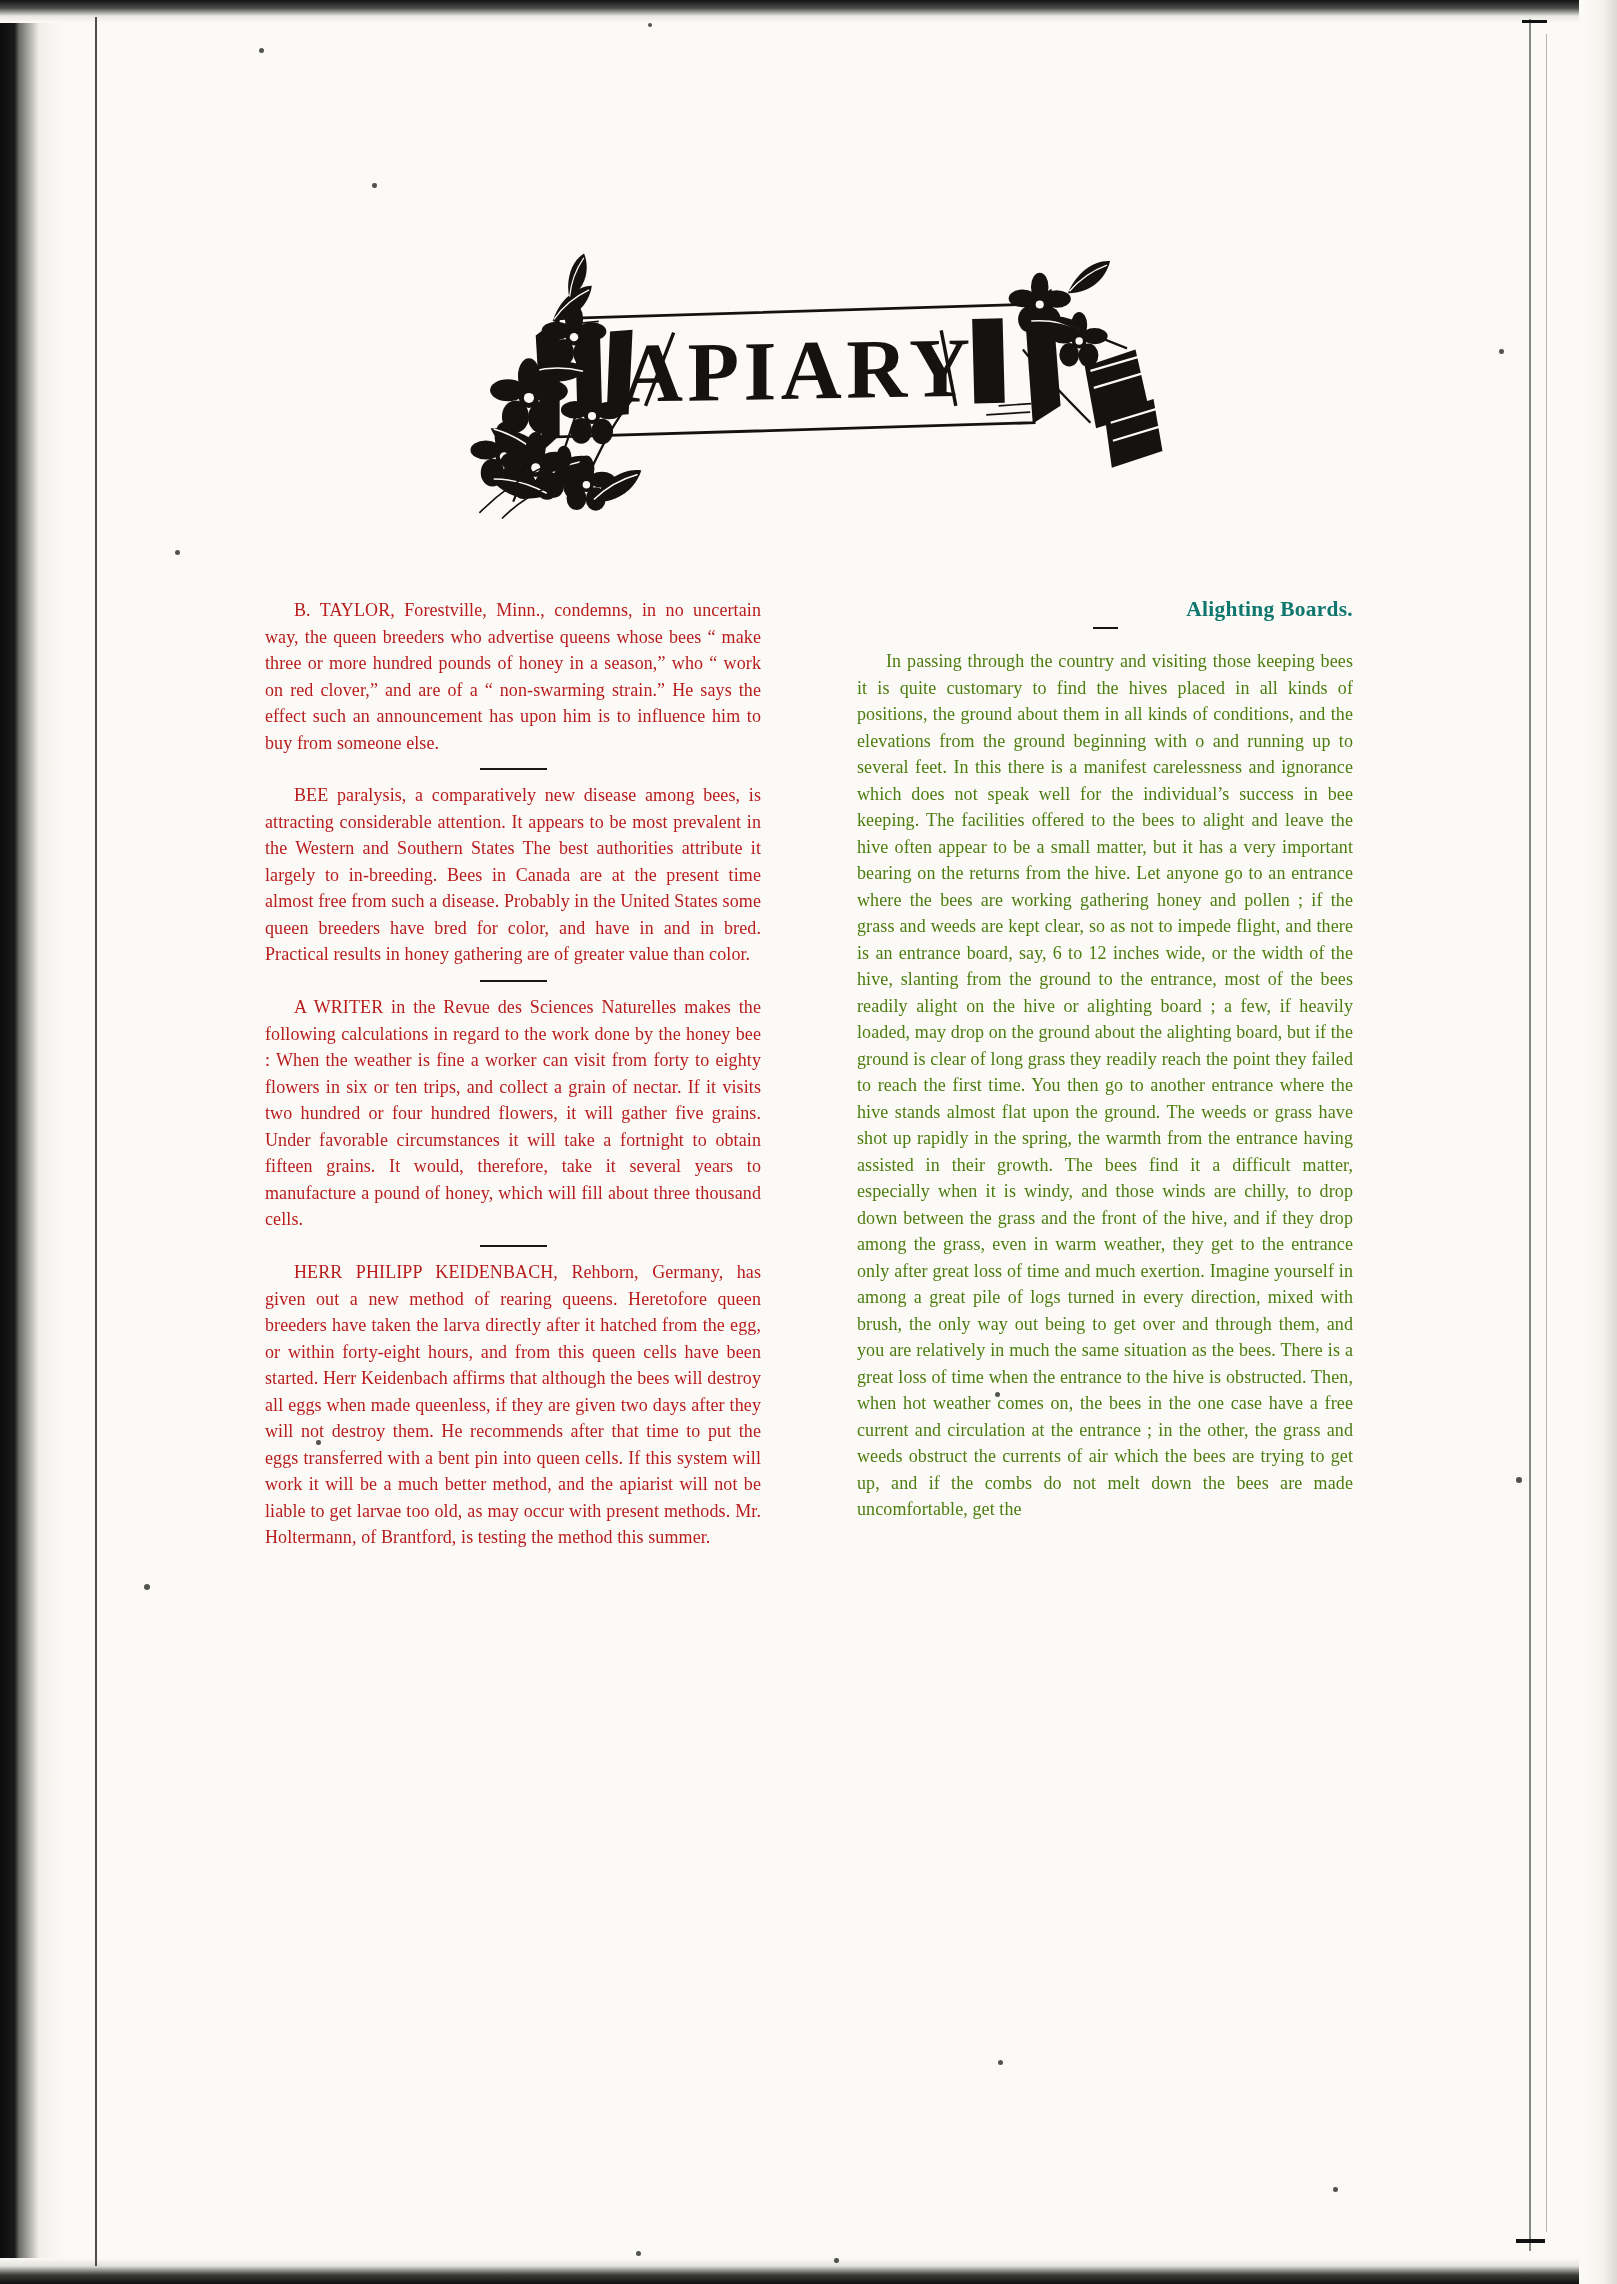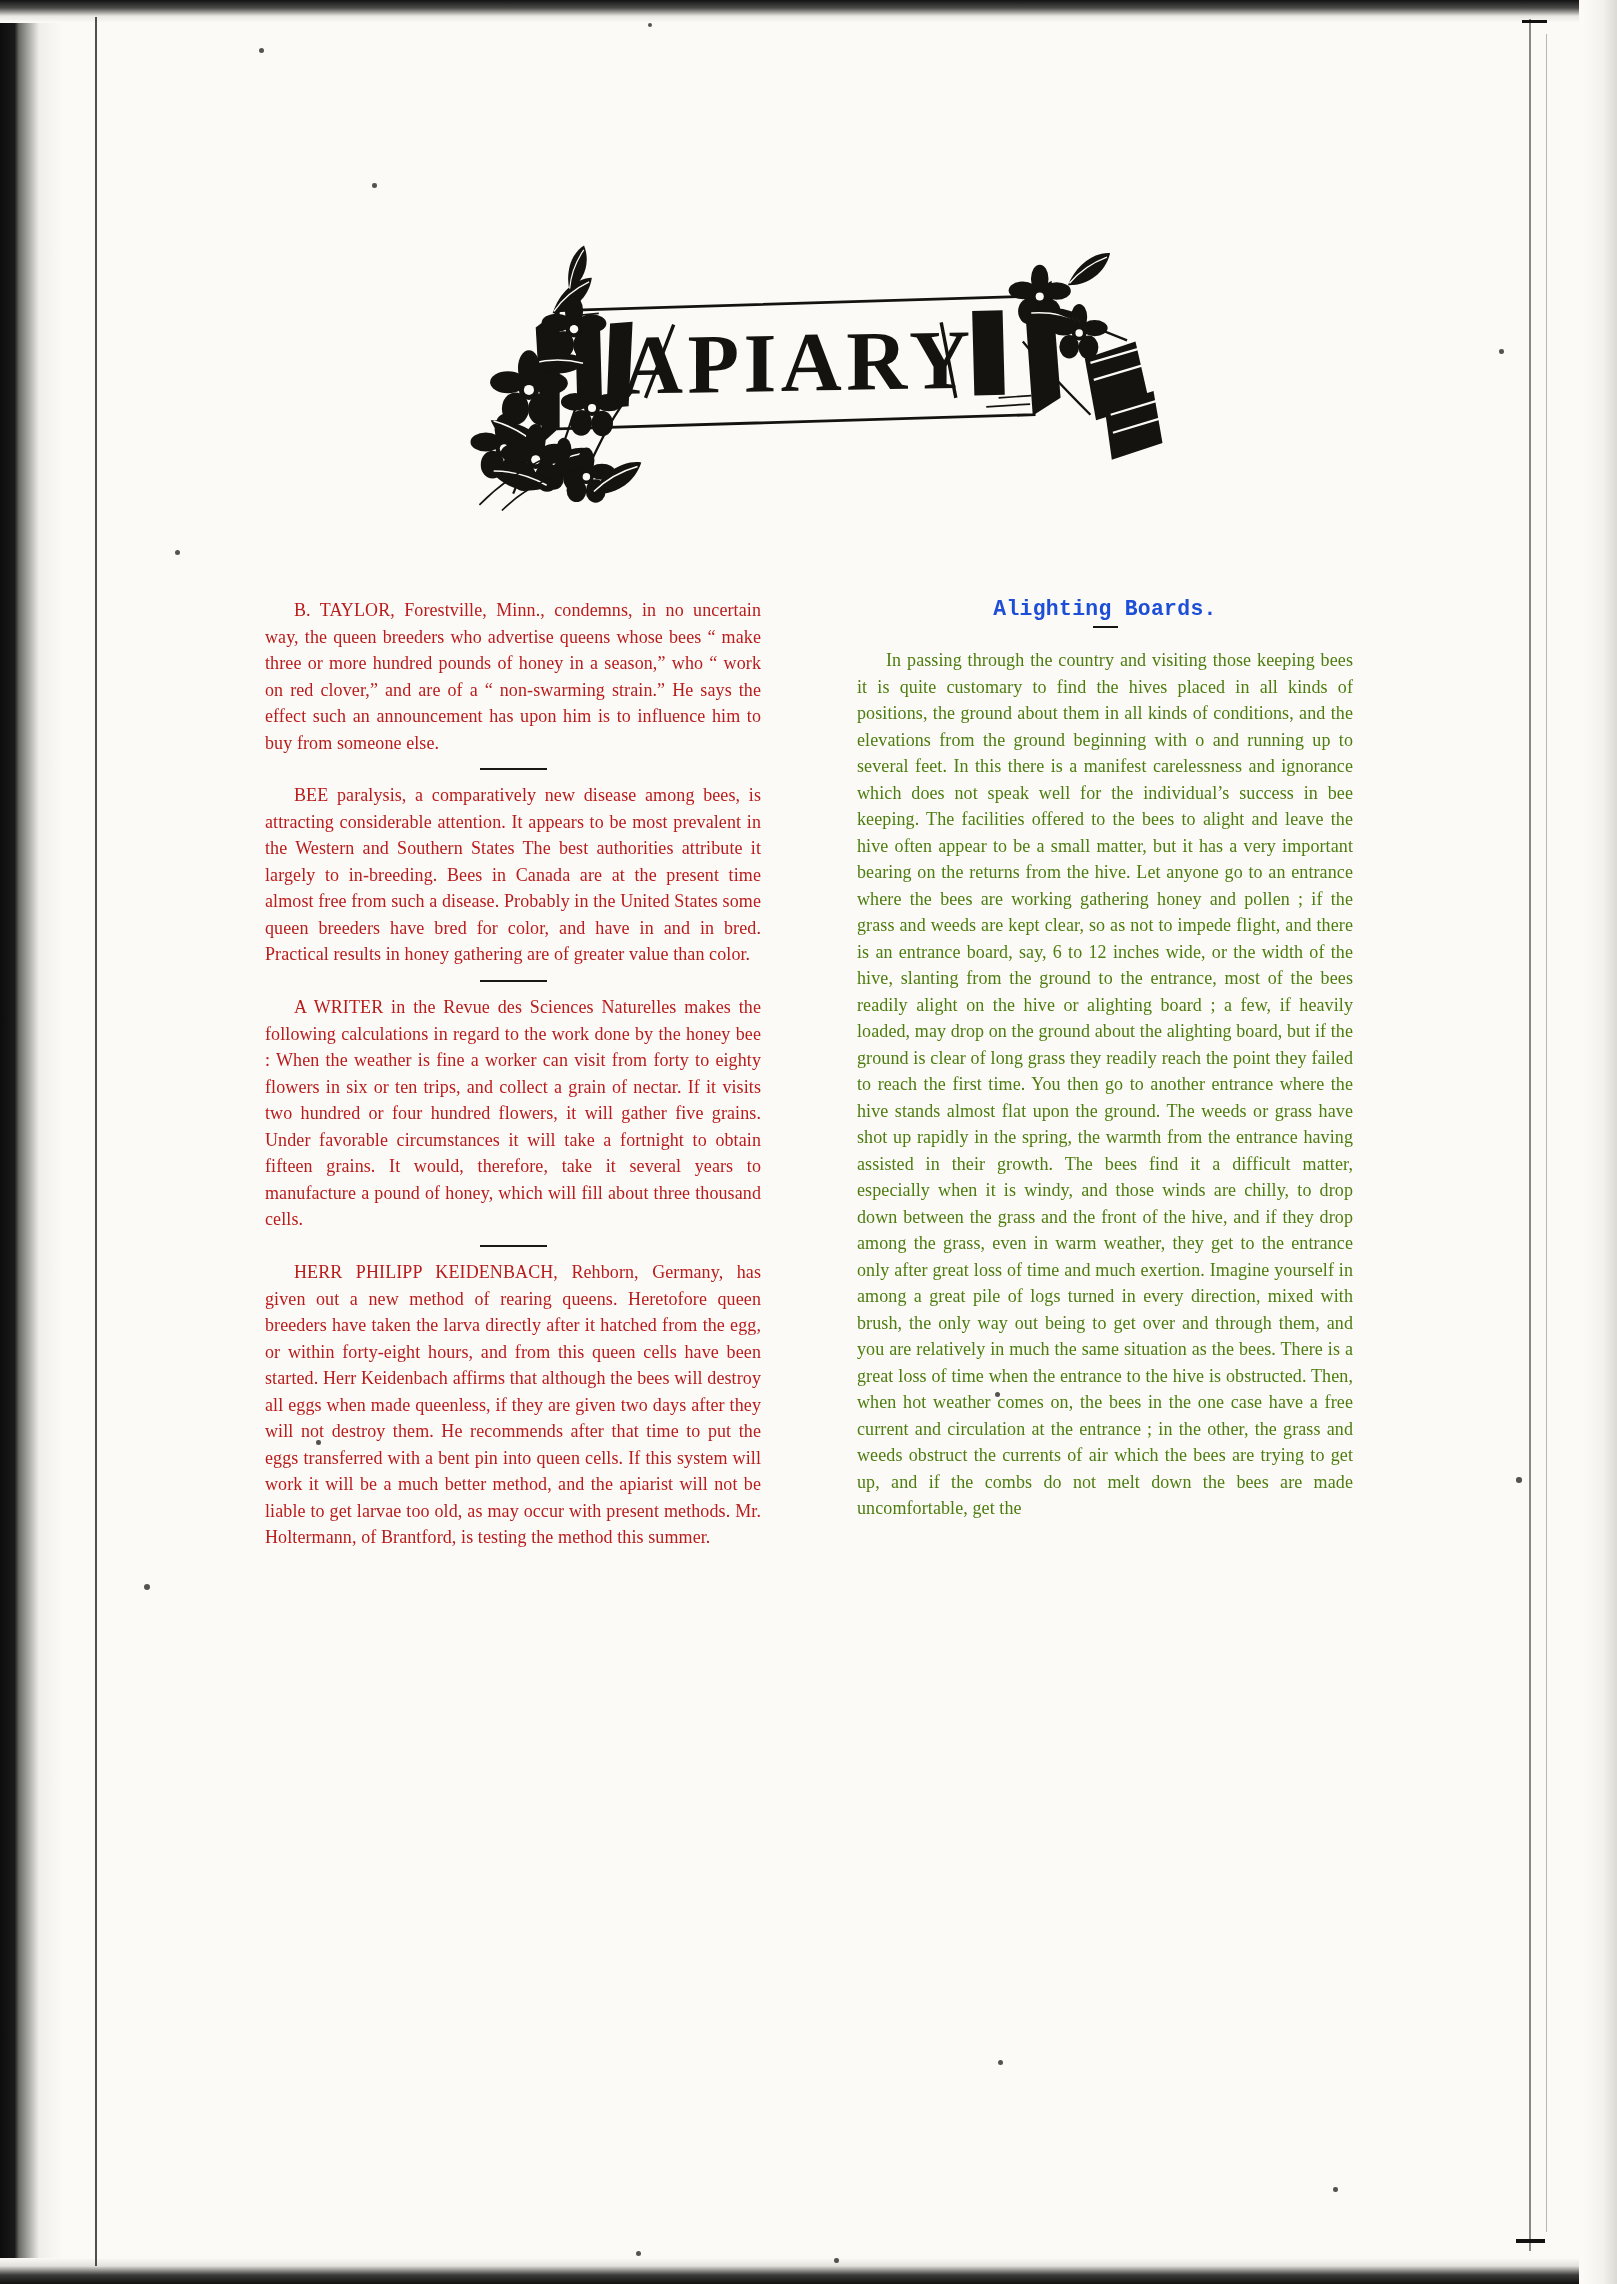--- a/index.html
+++ b/index.html
@@ -75,21 +75,21 @@
     position: absolute;
     background: #2b2a26;
     border-radius: 50%;
     opacity: .8;
   }
 
   
   .masthead {
     position: absolute;
     left: 389px;
-    top: 212px;
+    top: 220px;
     width: 789px;
     height: 321px;
   }
   .masthead svg { display: block; width: 100%; height: 100%; }
 
   
   .columns {
     position: absolute;
     left: 265px;
     top: 597px;
@@ -112,27 +112,27 @@
   .indent { text-indent: 29px; }
 
   .divider {
     width: 67px;
     height: 1.7px;
     background: #1a1813;
     margin: 12.4px auto 12.4px auto;
   }
 
   .col-head {
-    text-align: center;
+    text-align: right;
     font-size: 21.4px;
     font-weight: bold;
     letter-spacing: 0.3px;
     margin: 0 0 3.4px 0;
-    font-family: Liberation Mono, monospace;
-    color: #1d4ed8;
+    font-family: Liberation Serif, serif;
+    color: #0f766e;
   }
   .head-rule {
     width: 25px;
     height: 2.8px;
     background: #17150f;
     margin: 4.5px auto 19px auto;
   }
 
   
   .col.right p { color: #4d7c0f; }

